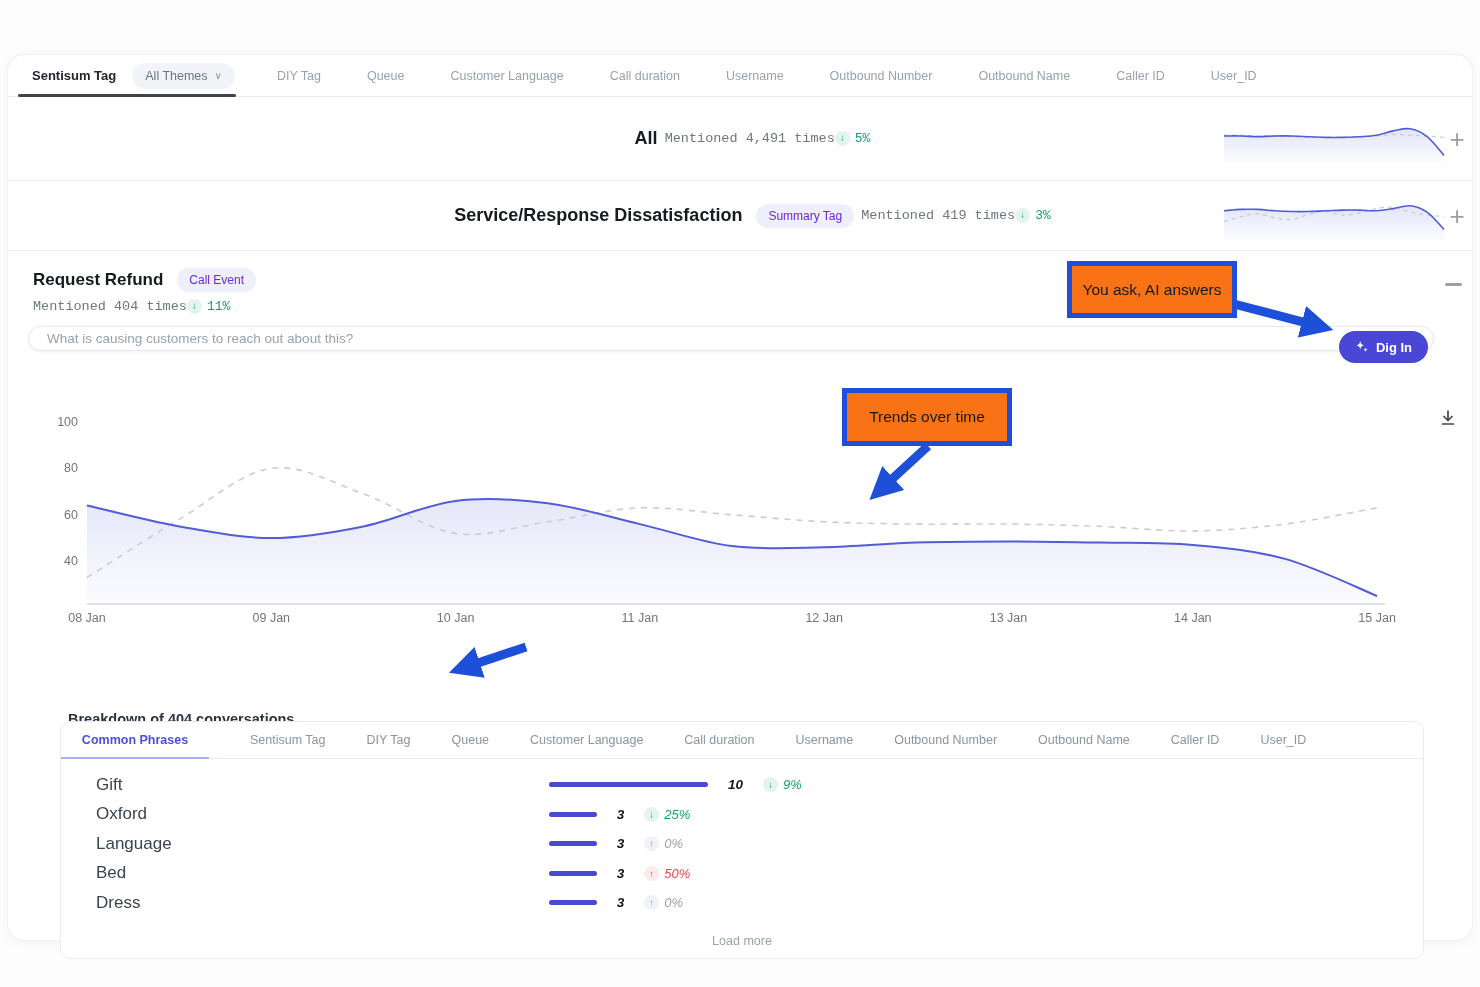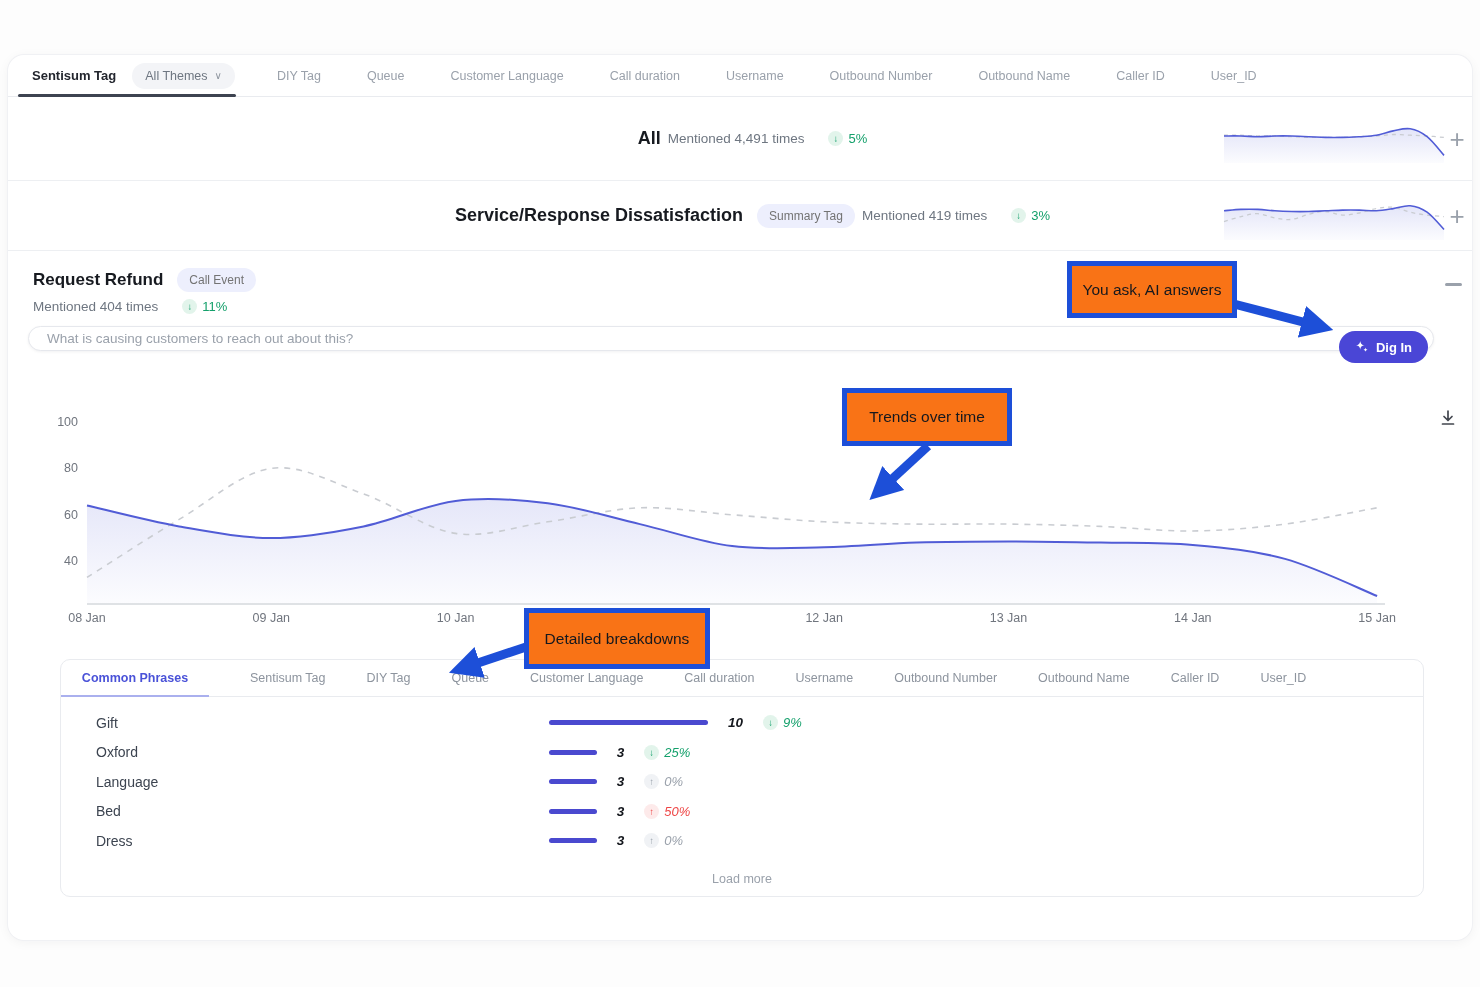--- a/index.html
+++ b/index.html
@@ -16,22 +16,22 @@
   .tab-active { font-weight:bold; color:#23262e; font-size:13px; margin-right:16px; }
   .themes-chip { background:#f3f4f7; border-radius:16px; padding:6px 13px; font-size:12.5px;
                  color:#6e7681; margin-right:42px; display:flex; align-items:center; gap:7px; }
   .themes-chip .chev { font-size:10px; color:#8d949e; }
   .tab-underline { position:absolute; left:10px; top:39px; width:218px; height:3px; background:#3d4350; border-radius:2px; }
 
   
   .tag-row { position:absolute; left:0; right:0; border-bottom:1px solid #edeff2;
              display:flex; flex-direction:row; justify-content:center; padding-left:25px; gap:7px; }
   .row-title { font-size:18px; font-weight:bold; color:#171a20; display:flex; align-items:center; gap:14px; }
-  .row-sub { font-size:13.5px; color:#6e7681; display:flex; align-items:center; gap:24px; }
-  .badge { background:#edeffd; color:#737373; font-size:12px; padding:5px 12px; border-radius:13px; font-weight:normal; }
+  .row-sub { font-size:13.5px; color:#6e7681; display:flex; align-items:center; gap:0;font-family:Liberation Mono, monospace; }
+  .badge { background:#edeffd; color:#6d28d9; font-size:12px; padding:5px 12px; border-radius:13px; font-weight:normal; }
   .chip { display:inline-flex; align-items:center; gap:5px; font-size:13px; }
   .chip .dot { width:15px; height:15px; border-radius:50%; display:inline-flex; align-items:center;
                justify-content:center; font-size:9.5px; line-height:1; }
   .pos { color:#14a06b; } .pos .dot { background:#e2f4eb; color:#14a06b; }
   .neg { color:#ee4545; } .neg .dot { background:#fdeaea; color:#ee4545; }
   .neu { color:#9aa1ab; } .neu .dot { background:#f0f2f5; color:#9aa1ab; }
   .sparkline { position:absolute; right:24px; top:50%; transform:translateY(-50%); }
   .row-plus { position:absolute; right:2px; top:50%; transform:translateY(-50%); font-size:26px;
               font-weight:300; color:#9aa1ab; width:26px; text-align:center; cursor:pointer; }
 
@@ -63,21 +63,21 @@
   .bd-card { position:absolute; left:60px; top:684px; width:1364px; height:238px; border:1px solid #e9ebef;
              border-radius:10px; background:#fff; }
   .bd-tabs { display:flex; align-items:center; height:37px; border-bottom:1px solid #e9ebef;
              font-size:12.5px; color:#8d949e; }
   .bd-tab { margin-right:41px; white-space:nowrap; cursor:default; }
   .bd-tab-active { width:148px; min-width:148px; margin-right:41px; display:flex; justify-content:center;
                    align-items:center; height:100%; color:#4a52d8; font-weight:bold; position:relative; }
   .bd-tab-active::after { content:""; position:absolute; left:0; right:0; bottom:-1px; height:2px; background:#aab0ee; }
   .bd-rows { padding-top:11px; }
   .bd-row { position:relative; height:29.5px; display:flex; align-items:center; }
-  .bd-label { position:absolute; left:35px; font-size:14px; color:#3c4450; }
+  .bd-label { position:absolute; left:35px; font-size:17px; color:#3c4450; }
   .bd-bar-group { position:absolute; left:488px; display:flex; align-items:center; gap:20px;font-style:italic; }
   .bd-bar { height:5px; border-radius:3px; background:#4a49cf; }
   .bd-value { font-size:13.5px; font-weight:bold; color:#14171d; }
   .load-more { position:absolute; bottom:0; left:0; right:0; height:34px; display:flex; align-items:center;
                justify-content:center; font-size:12.5px; color:#9aa1ab; cursor:pointer; }
 
   
   .anno { position:absolute; background:#f97316; border:5px solid #1d4fd8; display:flex; align-items:center;
           justify-content:center; font-size:15.5px; color:#15181e; z-index:16; }
   #anno-ask { left:1067px; top:261px; width:170px; height:57px; }
@@ -184,21 +184,21 @@
         <svg width="14" height="14" viewBox="0 0 16 16">
           <path d="M6 1 C6.6 4.4 7.6 5.4 11 6 C7.6 6.6 6.6 7.6 6 11 C5.4 7.6 4.4 6.6 1 6 C4.4 5.4 5.4 4.4 6 1 Z" fill="#fff"></path>
           <path d="M12 8.5 C12.3 10.2 12.8 10.7 14.5 11 C12.8 11.3 12.3 11.8 12 13.5 C11.7 11.8 11.2 11.3 9.5 11 C11.2 10.7 11.7 10.2 12 8.5 Z" fill="#fff"></path>
         </svg>
         <span>Dig In</span>
       </button>
     </div>
 
     <div class="bd-title">Breakdown of 404 conversations</div>
 
-    <div class="bd-card" style="left:52px; top:604px;text-align:center;">
+    <div class="bd-card" style="left:52px; top:666px;text-align:center;">
       <div class="bd-tabs">
         <span class="bd-tab-active">Common Phrases</span>
         <span id="bd-tabs-rest" style="display:flex;">
             <span class="bd-tab">Sentisum Tag</span>
             <span class="bd-tab">DIY Tag</span>
             <span class="bd-tab">Queue</span>
             <span class="bd-tab">Customer Language</span>
             <span class="bd-tab">Call duration</span>
             <span class="bd-tab">Username</span>
             <span class="bd-tab">Outbound Number</span>
@@ -304,14 +304,13 @@
         <path d="M0 0 L10 5 L0 10 Z" fill="#1d4fd8"></path>
       </marker>
     </defs>
     <line x1="1230" y1="303" x2="1322" y2="327" stroke="#1d4fd8" stroke-width="9" marker-end="url(#ah)"></line>
     <line x1="928" y1="446" x2="878" y2="492" stroke="#1d4fd8" stroke-width="9" marker-end="url(#ah)"></line>
     <line x1="526" y1="647" x2="460" y2="669" stroke="#1d4fd8" stroke-width="9" marker-end="url(#ah)"></line>
   </svg>
 
   <div class="anno" id="anno-ask">You ask, AI answers</div>
   <div class="anno" id="anno-trends">Trends over time</div>
-  <div class="anno" id="anno-breakdowns">Detailed breakdowns</div>
 </div>
 
 </body></html>

